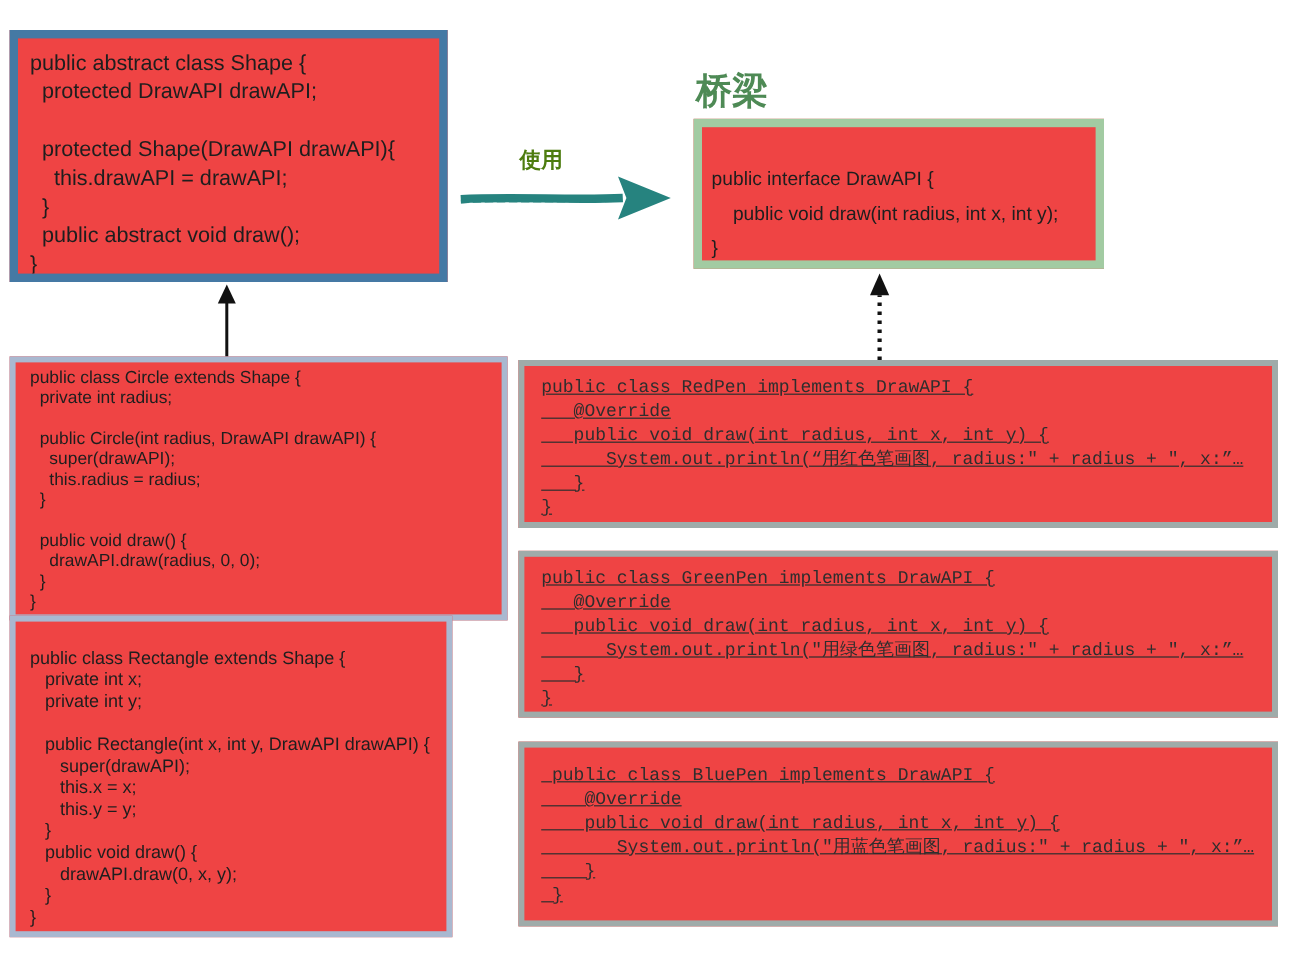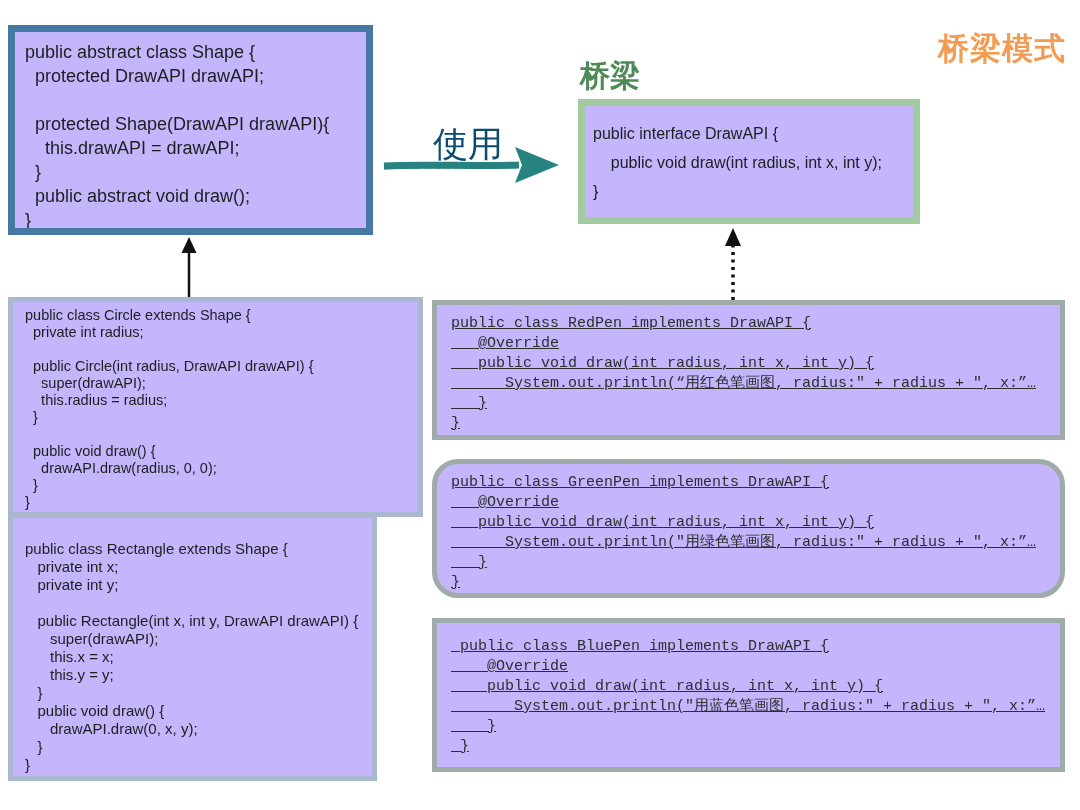--- a/index.html
+++ b/index.html
@@ -5,42 +5,42 @@
   html,body{margin:0;padding:0;background:#ffffff;}
   .canvas{
     position:relative;
     width:1080px;height:810px;
     background:#ffffff;
     font-family:"Liberation Sans", sans-serif;
     overflow:hidden;
   }
   .codebox{
     position:absolute;
-    background:#c4b5fd;
+    background:#ef4444;
     box-sizing:border-box;
     overflow:hidden;
   }
   .codebox pre{
     margin:0;
     font-family:"Liberation Sans", sans-serif;
     color:#1e1e1e;
     white-space:pre;
   }
   
   .box-shape{
     left:8px;top:25px;width:365px;height:210px;
     border:7px solid var(--shape-border);
     padding:8px 10px;
   }
   .box-shape pre{font-size:18px;line-height:24px;}
   
   .box-drawapi{
     left:578px;top:99px;width:342px;height:125px;
     border:7px solid var(--interface-border);
-    padding:13px 8px;
+    padding:29px 8px;
   }
   .box-drawapi pre{font-size:16px;line-height:29px;}
   
   .box-circle{
     left:8px;top:297px;width:415px;height:220px;
     border:5px solid var(--subclass-border);
     padding:5px 12px;
   }
   .box-circle pre{font-size:14.5px;line-height:17px;}
   
@@ -53,56 +53,55 @@
   
   .box-pen{
     border:5px solid var(--pen-border);
     padding:9px 14px;
   }
   .box-pen pre{
     font-family:"Liberation Mono","DejaVu Sans Mono",monospace;
     font-size:15px;line-height:20px;color:#2e2e2e;text-decoration:underline;
   }
   .box-redpen{left:432px;top:300px;width:633px;height:140px;}
-  .box-greenpen{left:432px;top:459px;width:633px;height:139px;border-radius:26px;}
+  .box-greenpen{left:432px;top:459px;width:633px;height:139px;}
   .box-bluepen{left:432px;top:618px;width:633px;height:154px;padding-top:14px;}
   
   .page-title{
     position:absolute;left:938px;top:28px;
     font-size:31px;font-weight:bold;letter-spacing:1px;
     color:var(--title-orange);
   }
   .bridge-label{
     position:absolute;left:580px;top:56px;
     font-size:30px;font-weight:bold;
     color:var(--bridge-green);
     font-family:Liberation Mono, monospace;
   }
   .use-label{
     position:absolute;left:433px;top:121px;
-    font-size:35px;font-weight:normal;color:#0c4a6e;
+    font-size:18px;font-weight:bold;color:#4d7c0f;
   }
   
   .arrow-svg{position:absolute;}
   .use-arrow{left:381px;top:140px;}
   .use-arrow path{stroke:var(--arrow-teal);fill:none;}
   .use-arrow polygon{fill:var(--arrow-teal);}
   .extends-arrow{left:176px;top:236px;}
   .extends-arrow line{stroke:#111111;}
   .extends-arrow polygon{fill:#111111;}
   .implements-arrow{left:720px;top:226px;}
   .implements-arrow line{stroke:#111111;}
   .implements-arrow polygon{fill:#111111;}
 </style>
 </head>
 <body>
 
 <div class="canvas">
 
-  <div class="page-title">桥梁模式</div>
 
   <div class="codebox box-shape">
     <pre>public abstract class Shape {
   protected DrawAPI drawAPI;
 
   protected Shape(DrawAPI drawAPI){
     this.drawAPI = drawAPI;
   }
   public abstract void draw();
 }</pre>

